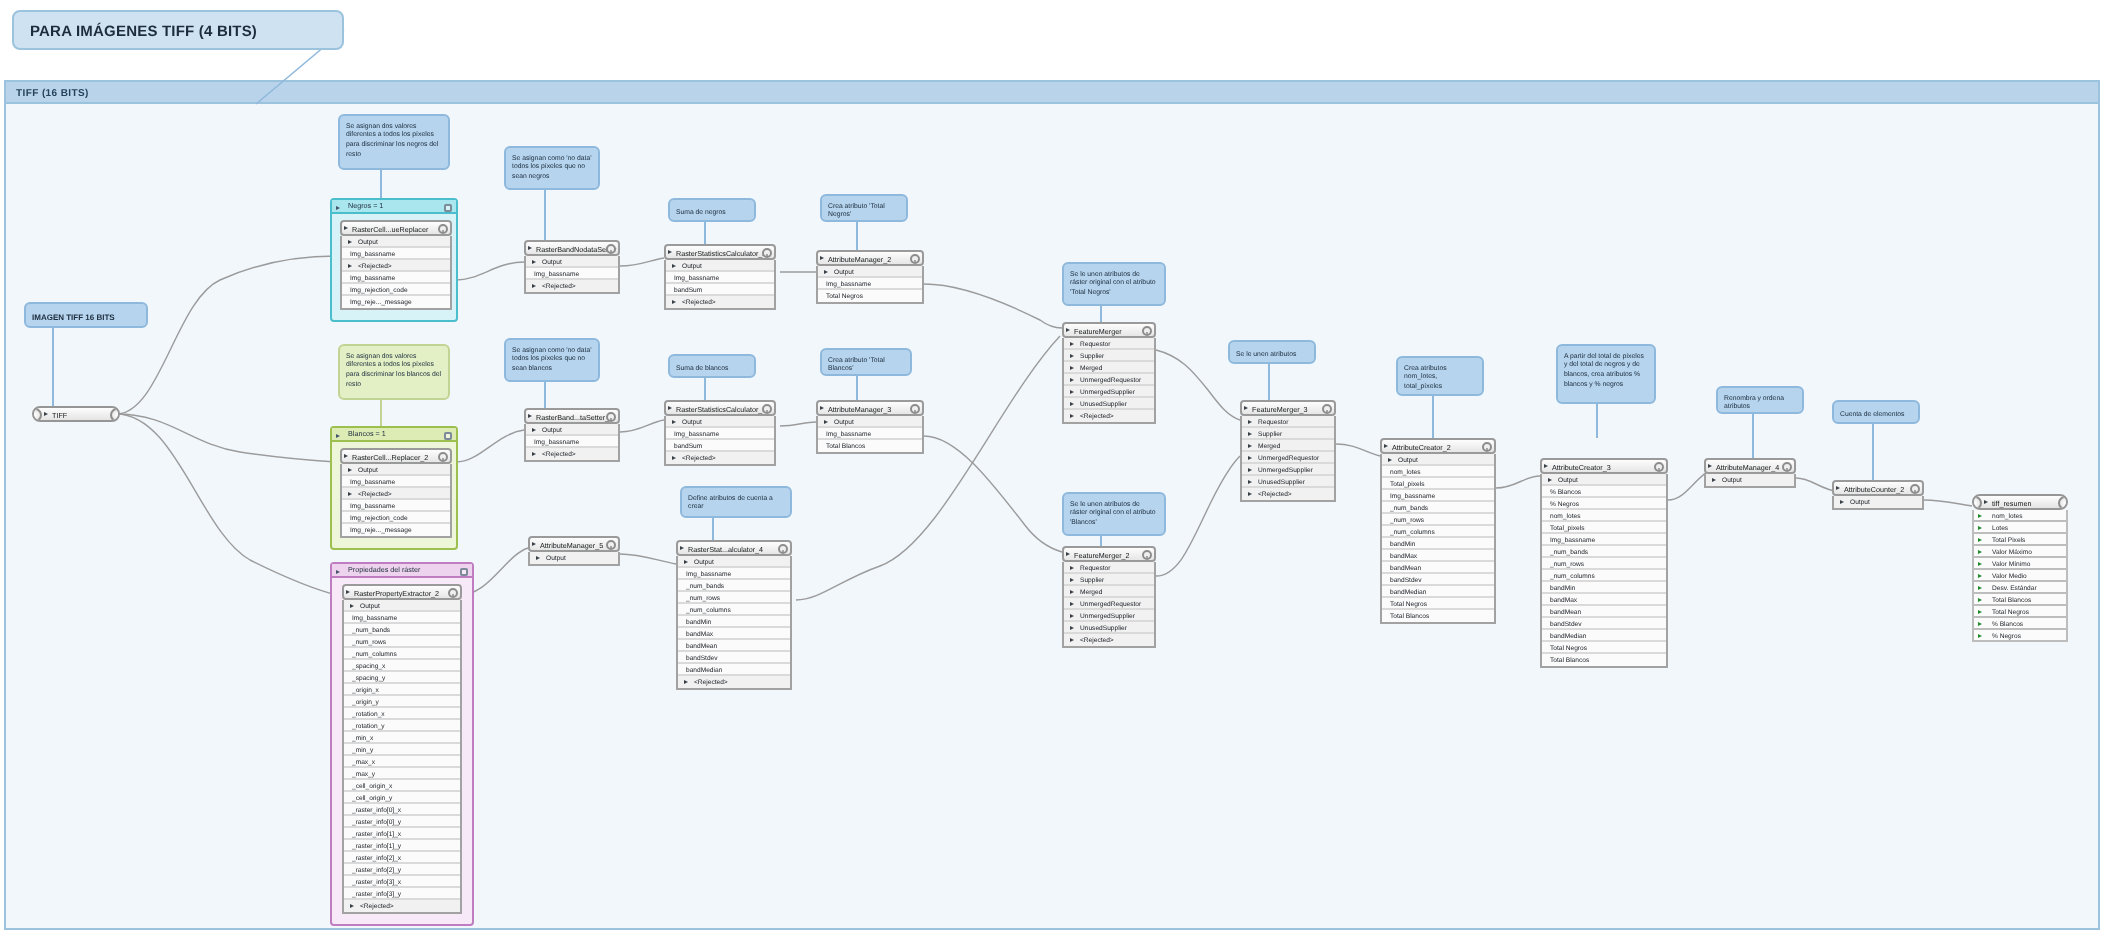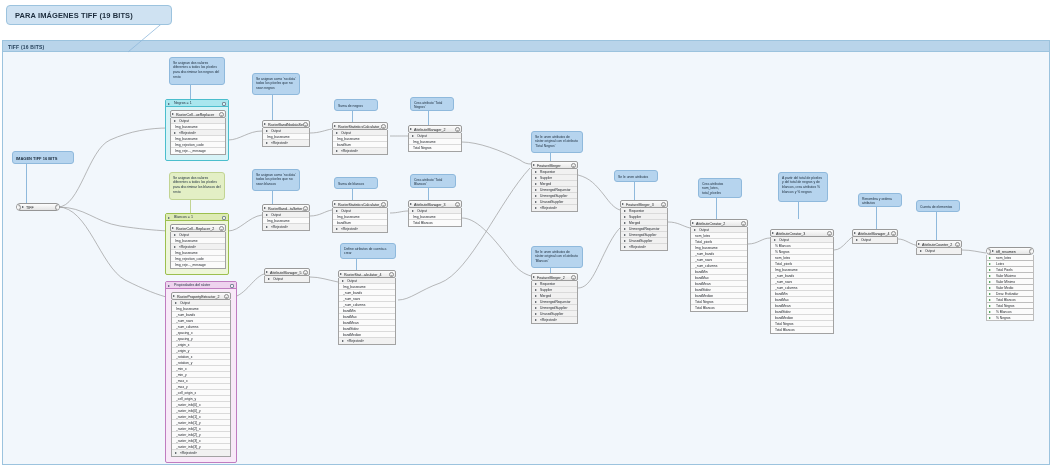--- a/index.html
+++ b/index.html
@@ -106,21 +106,21 @@
       <path d="M898,239 C906,239 910,245 920,246"></path>
       <path d="M962,250 C972,250 978,252 986,253"></path>
       <path d="M228,298 C245,298 252,278 264,274"></path>
       <path d="M310,277 C320,277 328,280 338,282"></path>
     </g>
     <g stroke="#8fb9dc" stroke-width="0.8" fill="none">
       <path d="M172,15 L128,52"></path>
     </g>
   </svg>
 
-  <div class="title-callout">PARA IMÁGENES TIFF (19 BITS)</div>
+  <div class="title-callout">PARA IMÁGENES TIFF (4 BITS)</div>
 
   <div class="note" style="left:12px;top:151px;width:62px;height:13px;padding-top:3.5px;font-size:4px;font-weight:bold;">
     <span>IMAGEN TIFF 16 BITS</span>
   </div>
   <div class="note-stem" style="left:26px;top:164px;height:40px;"></div>
   <div class="node" style="left:16px;top:203px;width:44px;">
     <div class="rw-head">
       <span class="disc l"></span>
       <span class="exp"></span>
       <span>TIFF</span>

